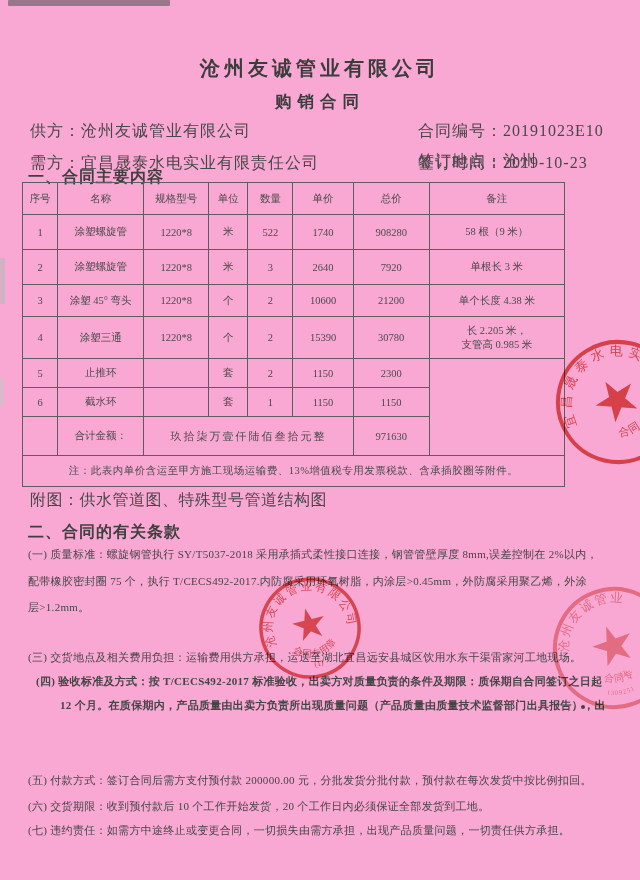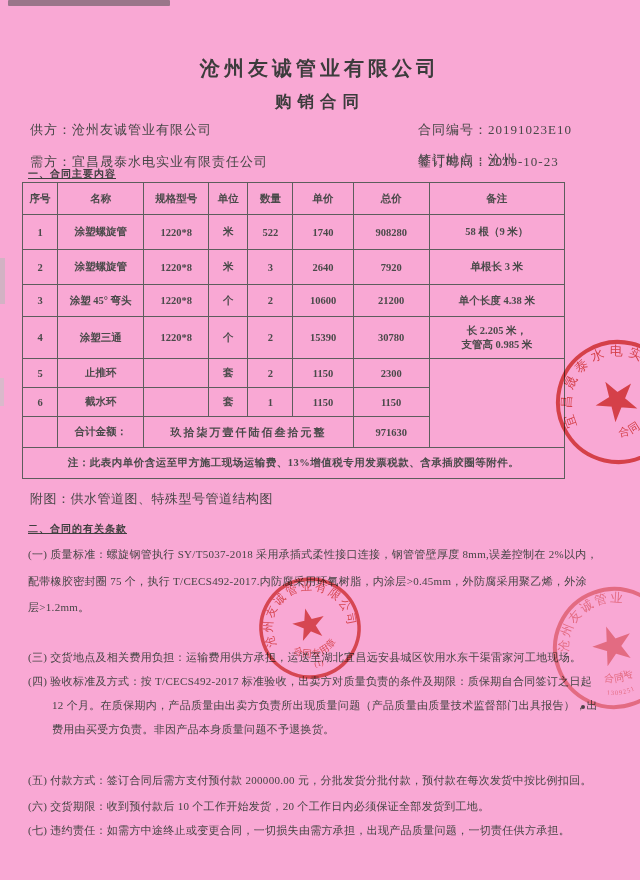--- a/index.html
+++ b/index.html
@@ -11,30 +11,30 @@
   }
   .abs{position:absolute;}
   .company-title{
     top:55px;left:0;width:100%;text-align:center;
     font-size:20px;letter-spacing:4px;color:#3c3c3c;font-weight:600;
   }
   .doc-title{
     top:91px;left:0;width:100%;text-align:center;
     font-size:16.5px;letter-spacing:6px;color:#3c3c3c;font-weight:600;
   }
-  .info{font-size:13px;letter-spacing:1px;color:#474747;white-space:nowrap;}
-  .section-title{font-size:10px;color:#3f3f3f;letter-spacing:1px;font-weight:600;text-decoration:underline;}
+  .info{font-size:16px;letter-spacing:1px;color:#474747;white-space:nowrap;}
+  .section-title{font-size:16px;color:#3f3f3f;letter-spacing:1px;font-weight:600;}
   table.main{
     position:absolute;left:22px;top:182px;width:543px;
     border-collapse:collapse;table-layout:fixed;
     font-size:10.5px;color:#4a4a4a;
   }
   table.main td,table.main th{
     border:1px solid #5d5d5d;text-align:center;vertical-align:middle;
-    padding:0 2px;font-weight:bold;overflow:hidden;white-space:nowrap;
+    padding:0 2px;font-weight:normal;overflow:hidden;white-space:nowrap;
   }
   table.main{border:1.5px solid #555;}
   td.note-cell{text-align:left;padding-left:6px;letter-spacing:0.5px;white-space:normal;}
   .terms{font-size:11px;color:#454545;letter-spacing:0.3px;white-space:nowrap;}
   .term-line{height:26.5px;line-height:15px;}
   .t4-line{height:24px;line-height:15px;}
   .t4-cont{padding-left:24px;}
   .seal{position:absolute;mix-blend-mode:multiply;pointer-events:none;}
   .scan-bar{
     top:0;left:8px;width:162px;height:6px;background:#4d4d4d;opacity:.55;border-radius:1px;
@@ -140,21 +140,21 @@
     </tr>
     <tr style="height:29px">
       <td>6</td>
       <td>截水环</td>
       <td></td>
       <td>套</td>
       <td>1</td>
       <td>1150</td>
       <td>1150</td>
     </tr>
-    <tr style="height:31px">
+    <tr style="height:39px">
       <td></td>
       <td>合计金额：</td>
       <td colspan="4" class="amount-cn">玖拾柒万壹仟陆佰叁拾元整</td>
       <td>971630</td>
     </tr>
     <tr style="height:31px">
       <td colspan="8" class="note-cell">注：此表内单价含运至甲方施工现场运输费、13%增值税专用发票税款、含承插胶圈等附件。</td>
     </tr>
   </tbody>
     </table>
@@ -162,24 +162,23 @@
   <div class="abs info" style="top:490px;left:30px;letter-spacing:0.5px;">附图：供水管道图、特殊型号管道结构图</div>
 
   <div class="abs section-title" style="top:522px;left:28px;">二、合同的有关条款</div>
 
   <div class="abs terms" style="top:547px;left:28px;">
     <div class="term-line">(一) 质量标准：螺旋钢管执行 SY/T5037-2018 采用承插式柔性接口连接，钢管管壁厚度 8mm,误差控制在 2%以内，</div>
     <div class="term-line">配带橡胶密封圈 75 个，执行 T/CECS492-2017.内防腐采用环氧树脂，内涂层&gt;0.45mm，外防腐采用聚乙烯，外涂</div>
     <div class="term-line">层&gt;1.2mm。</div>
   </div>
   <div class="abs terms" style="top:650px;left:28px;">(三) 交货地点及相关费用负担：运输费用供方承担，运送至湖北宜昌远安县城区饮用水东干渠雷家河工地现场。</div>
-  <div class="abs terms" style="top:674px;left:28px;">
+  <div class="abs terms" style="top:674px;left:36px;font-weight:bold;">
     <div class="t4-line">(四) 验收标准及方式：按 T/CECS492-2017 标准验收，出卖方对质量负责的条件及期限：质保期自合同签订之日起</div>
     <div class="t4-line t4-cont">12 个月。在质保期内，产品质量由出卖方负责所出现质量问题（产品质量由质量技术监督部门出具报告），出</div>
-    <div class="t4-line t4-cont">费用由买受方负责。非因产品本身质量问题不予退换货。</div>
   </div>
   <div class="abs terms" style="top:773px;left:28px;">(五) 付款方式：签订合同后需方支付预付款 200000.00 元，分批发货分批付款，预付款在每次发货中按比例扣回。</div>
   <div class="abs terms" style="top:799px;left:28px;">(六) 交货期限：收到预付款后 10 个工作开始发货，20 个工作日内必须保证全部发货到工地。</div>
   <div class="abs terms" style="top:823px;left:28px;">(七) 违约责任：如需方中途终止或变更合同，一切损失由需方承担，出现产品质量问题，一切责任供方承担。</div>
 
   <svg class="seal" style="left:546px;top:330px;opacity:.85;" width="150" height="150" viewBox="0 0 150 150">
     <g transform="rotate(-32 72 72)" fill="none">
       <circle cx="72" cy="72" r="60" stroke="#d4453a" stroke-width="4"></circle>
       <defs>
         <path id="b-top" d="M 26.6 84.2 A 47 47 0 1 1 117.4 84.2"></path>

